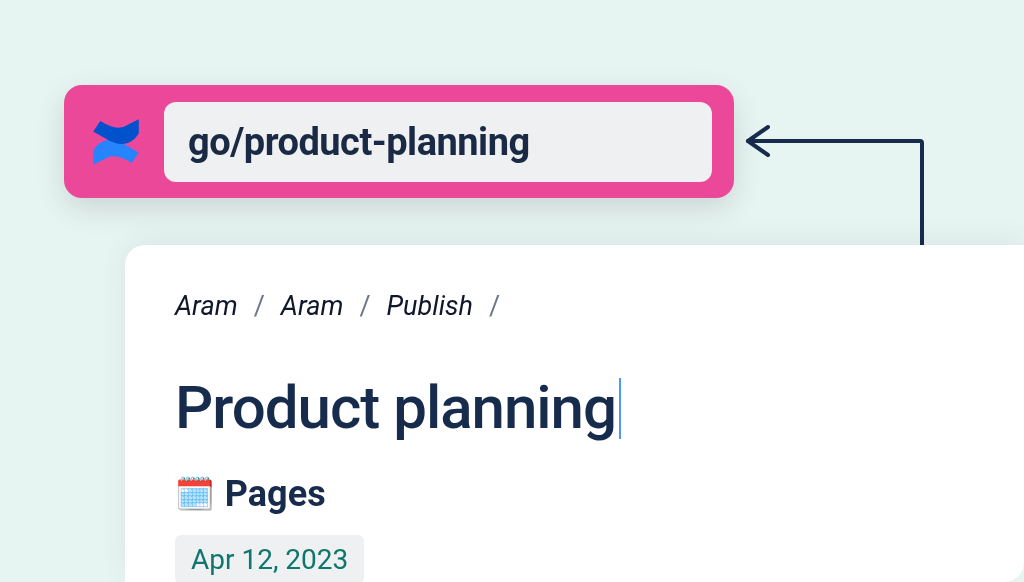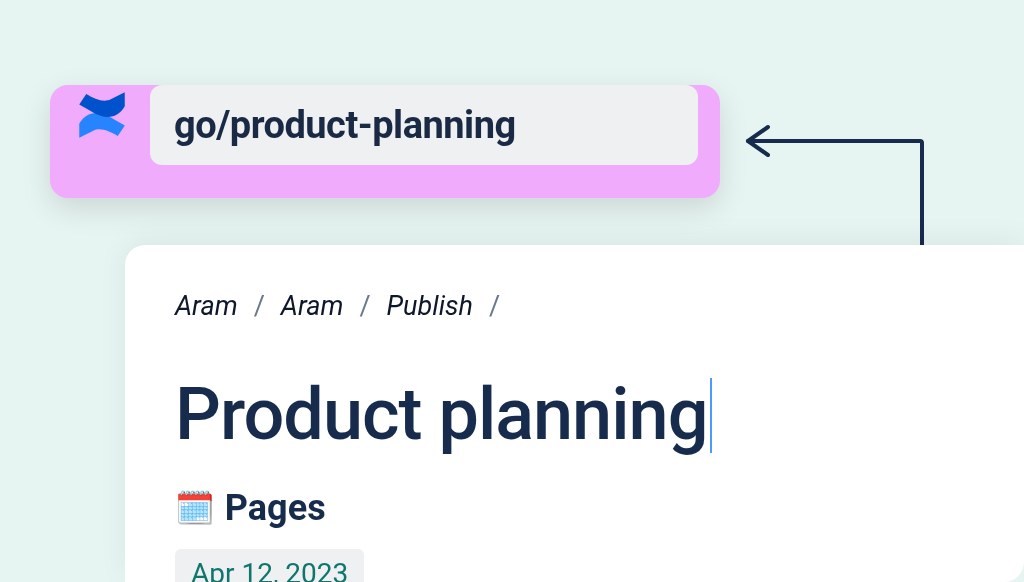--- a/index.html
+++ b/index.html
@@ -10,28 +10,28 @@
       font-family: -apple-system, BlinkMacSystemFont, 'Segoe UI', Roboto, Helvetica, Arial, sans-serif;
       position: relative;
       overflow: hidden;
       border-radius: 20px;
     }
 
     
     .url-card {
       position: absolute;
       top: 85px;
-      left: 50px;
+      left: 64px;
       width: 670px;
       height: 113px;
-      background: #f0abfc;
+      background: #ec4899;
       border-radius: 18px;
       box-shadow: 0 10px 30px rgba(0,0,0,0.12);
       display: flex;
-      align-items: flex-start;
+      align-items: center;
       padding: 0 22px;
       gap: 18px;
     }
 
     .confluence-icon {
       width: 60px;
       height: 60px;
       flex-shrink: 0;
       display: flex;
       align-items: center;
@@ -70,21 +70,21 @@
       align-items: center;
       gap: 16px;
       font-size: 27px;
       color: #6b778c;
       margin-bottom: 50px;
     }
     .breadcrumb .sep { color: #6b778c; }
     .breadcrumb .crumb { color: #0f172a; font-style: italic; }
 
     .page-title {
-      font-size: 72px;
+      font-size: 60px;
       font-weight: 500;
       color: #172b4d;
       letter-spacing: -1px;
       margin-bottom: 30px;
       display: inline-block;
       position: relative;
     }
     .page-title::after {
       content: '';
       position: absolute;

